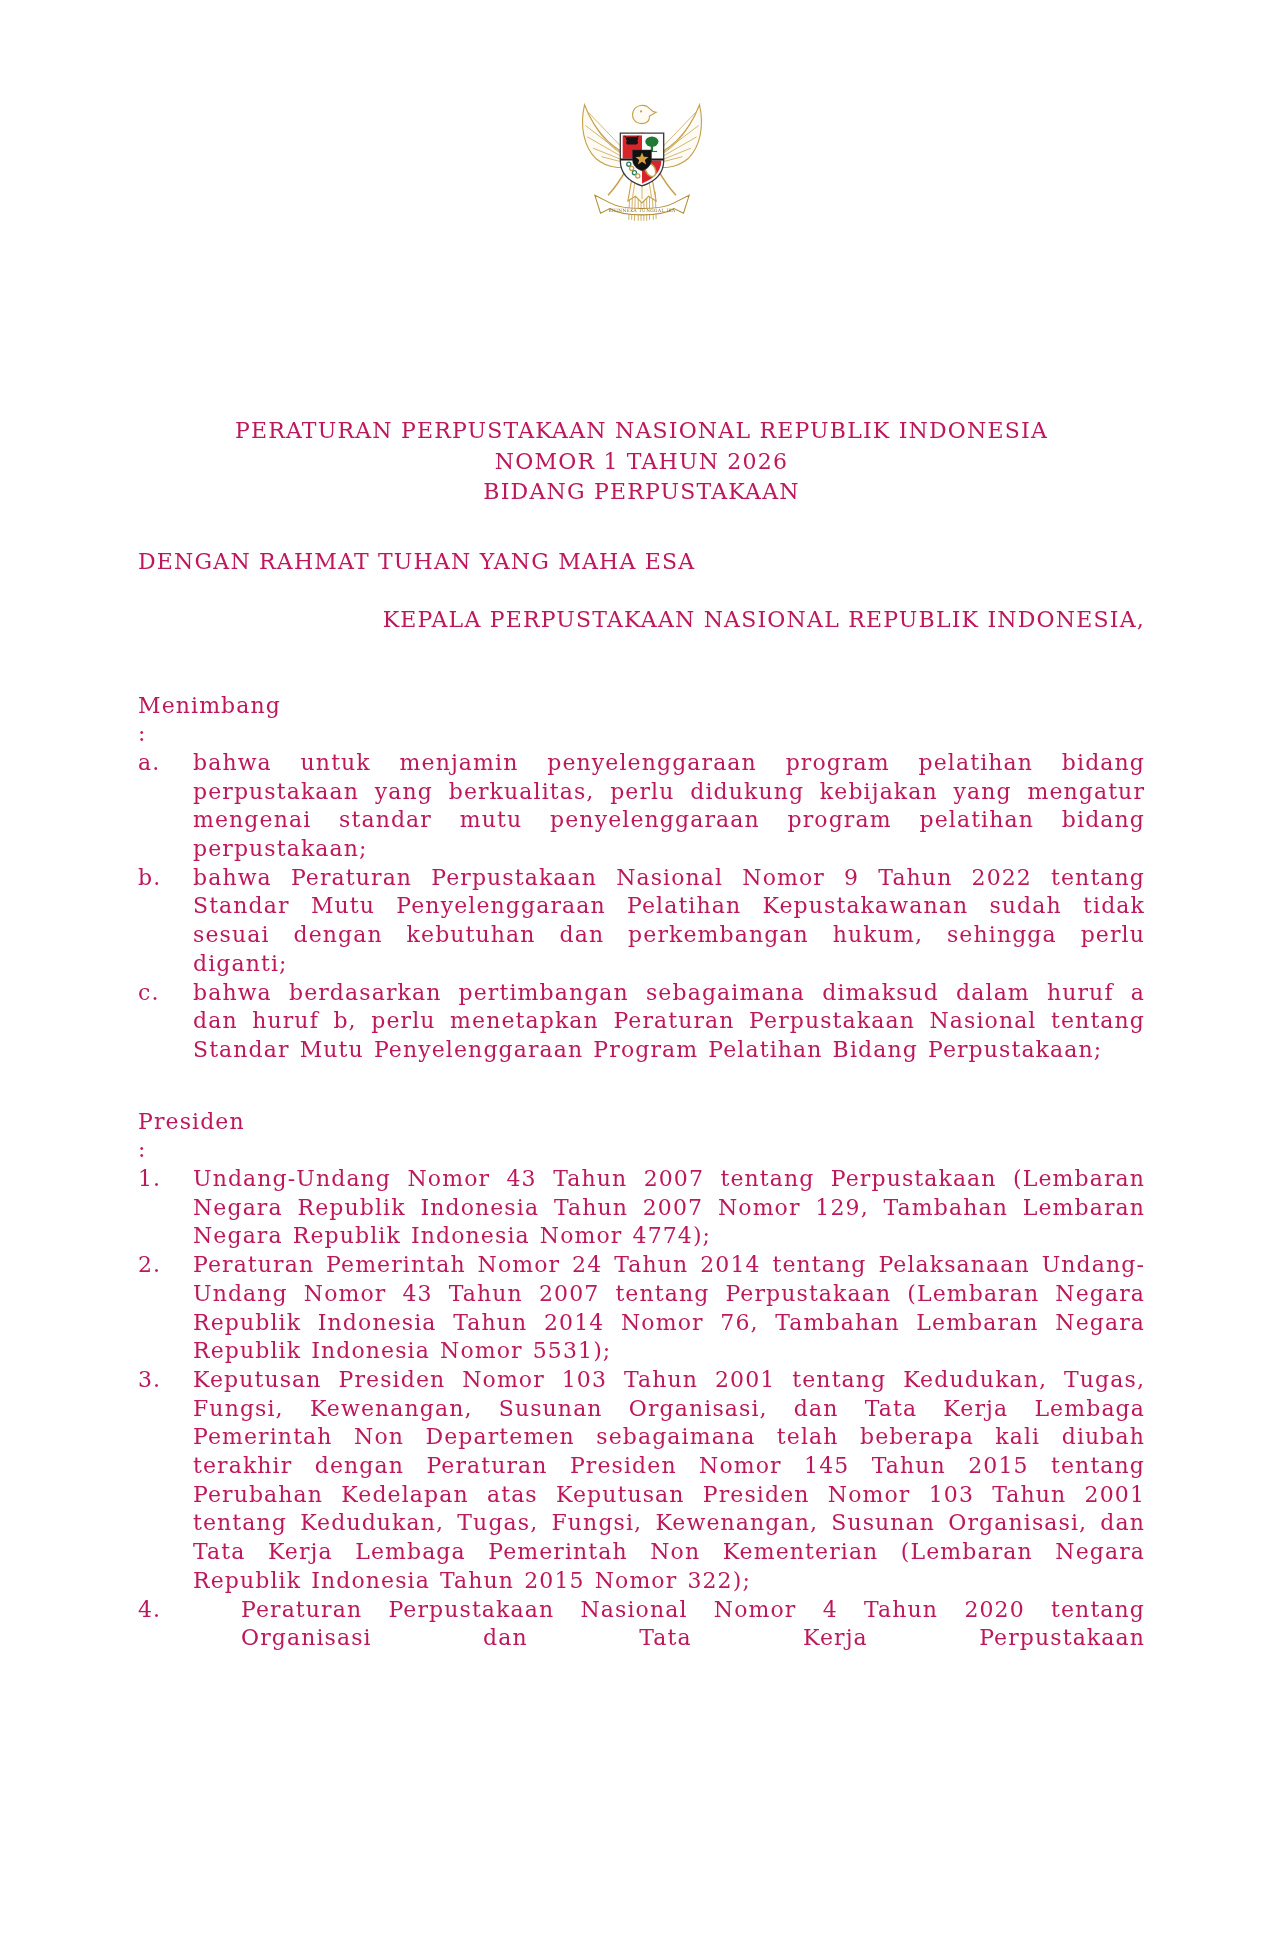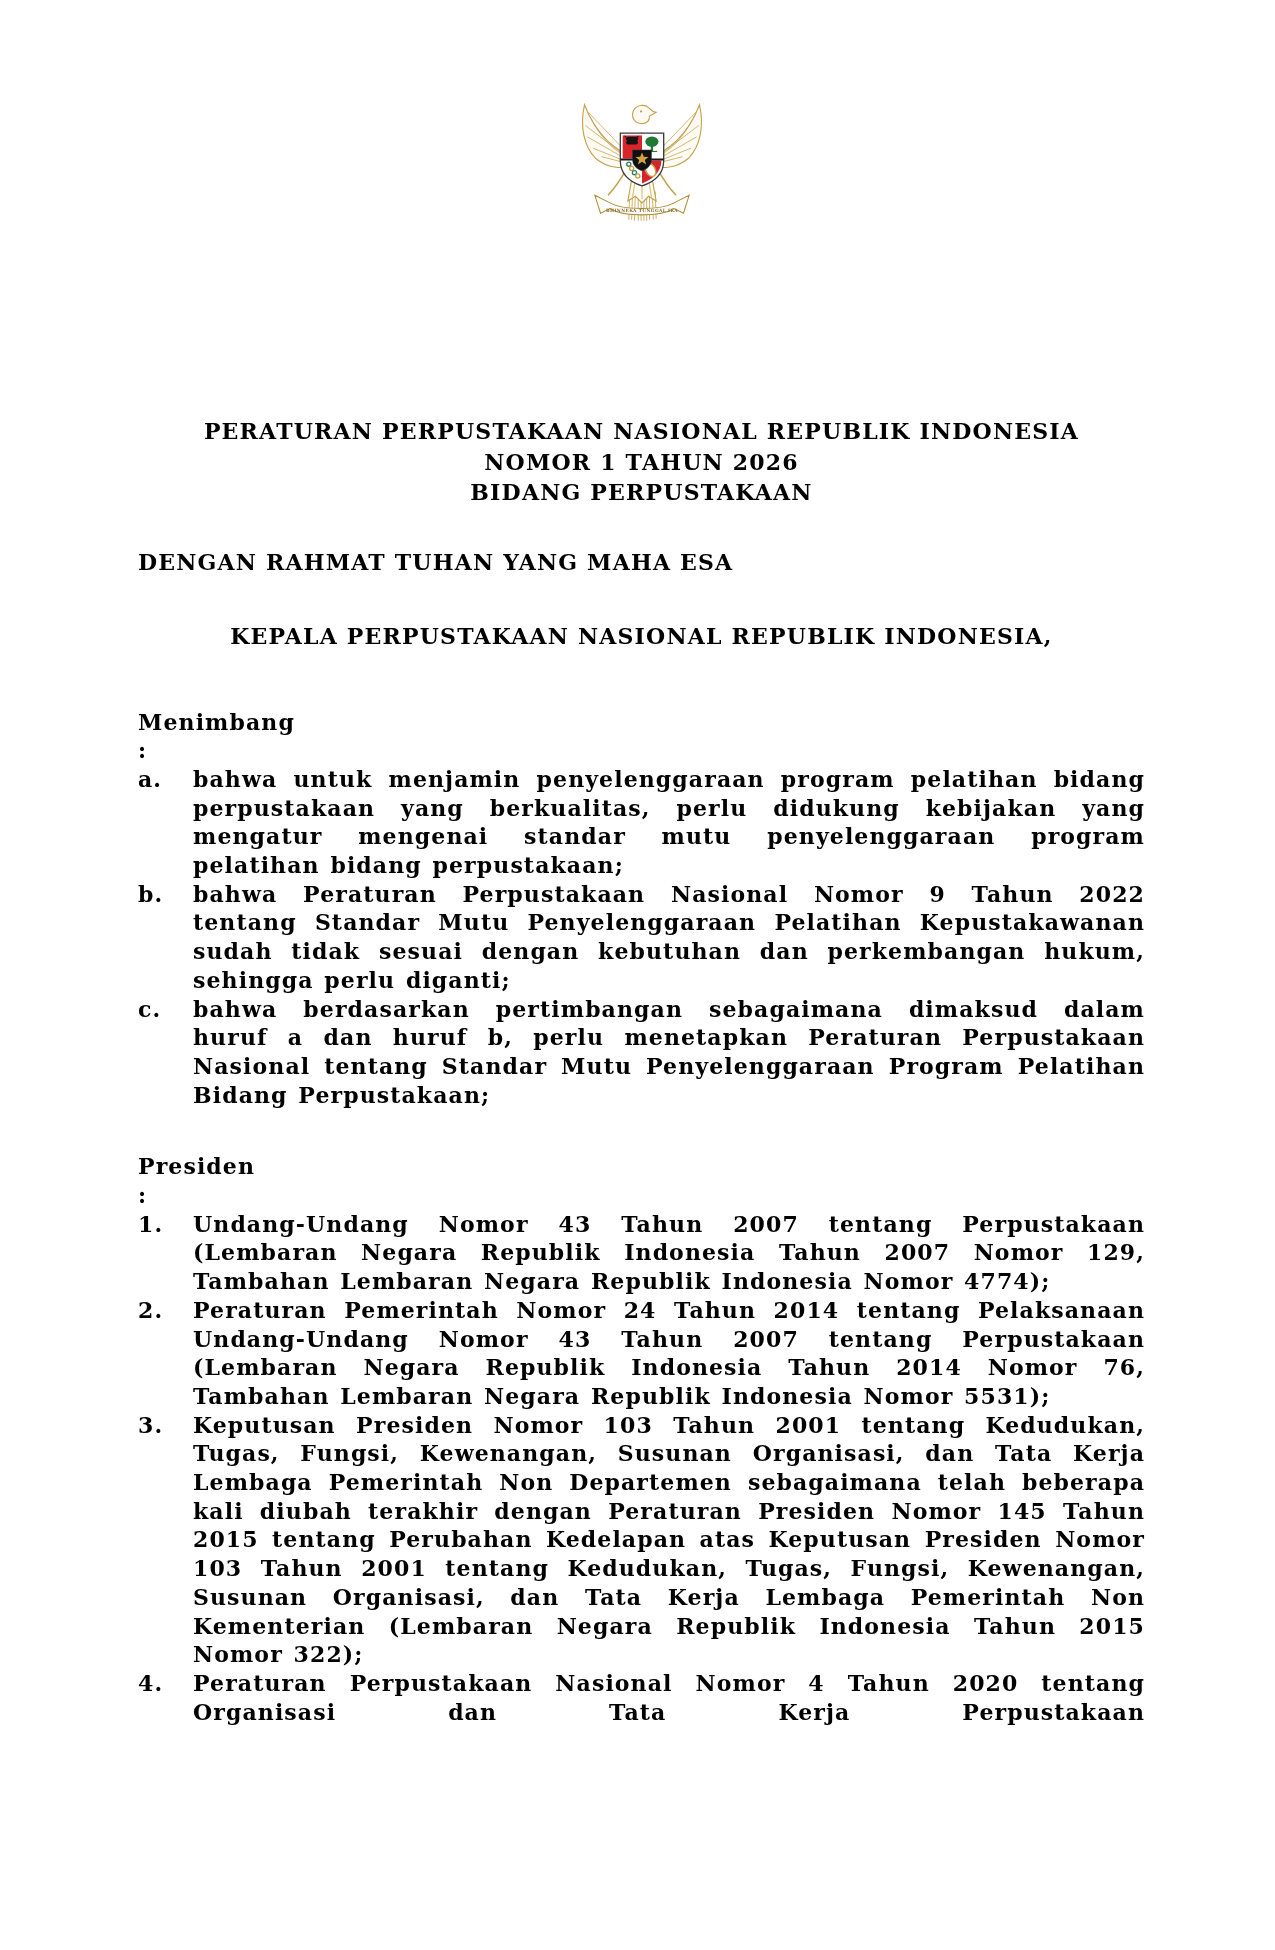--- a/index.html
+++ b/index.html
@@ -2,23 +2,22 @@
 <html><head>
 <meta charset="utf-8">
 <style>
   html,body{margin:0;padding:0;background:#ffffff;}
   .page{
     position:relative;
     width:1275px;
     height:1950px;
     background:#ffffff;
     font-family:"DejaVu Serif","Liberation Serif",serif;
-    color:#000000;
+    color:#be185d;
     overflow:hidden;
-    font-weight:bold;
   }
   .content{
     position:absolute;
     left:138px;
     top:0;
     width:1007px;
   }
   .emblem{
     width:132px;
     height:142px;
@@ -33,22 +32,22 @@
     letter-spacing:1.2px;
   }
   .centered-line{white-space:nowrap;}
   .invocation{
     margin-top:39px;
     font-size:22px;
     line-height:30.5px;
     letter-spacing:1.2px;
   }
   .official{
-    margin-top:44px;
-    text-align:center;
+    margin-top:28px;
+    text-align:right;
     font-size:22px;
     line-height:30.5px;
     letter-spacing:1.2px;
   }
   .sections{
     margin-top:56px;
     font-size:22px;
     line-height:28.7px;
     letter-spacing:1.1px;
   }
@@ -57,21 +56,21 @@
   .section-label{width:180px;flex:0 0 auto;}
   .section-colon{width:34px;flex:0 0 auto;}
   .section-items{flex:1 1 auto;min-width:0;}
   .item{display:flex;align-items:flex-start;}
   .item-marker{width:55px;flex:0 0 auto;}
   .item-text{
     flex:1 1 auto;
     text-align:justify;
     word-spacing:2px;
   }
-  .item-text.justify-last{text-align-last:justify;}
+  .item-text.justify-last{text-align-last:justify;margin-left:48px;}
 </style>
 </head>
 <body>
 
 <div class="page">
   <div class="content">
 
     <div class="emblem">
       <svg viewBox="0 0 140 150" xmlns="http://www.w3.org/2000/svg">
 

